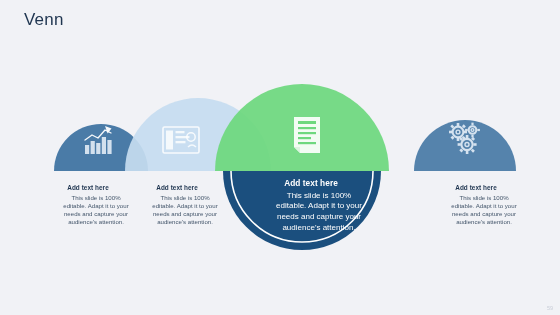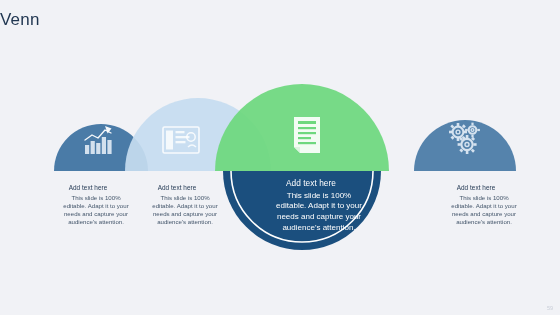--- a/index.html
+++ b/index.html
@@ -14,21 +14,21 @@
     position: relative;
     width: 560px;
     height: 315px;
     background: #f1f2f6;
     overflow: hidden;
   }
 
   
   #title {
     position: absolute;
-    left: 0;
+    left: 24px;
     top: 11px;
     font-size: 17px;
     font-weight: 400;
     color: #1f3550;
     letter-spacing: 0.2px;
     line-height: 1;
   }
 
   
   #venn-stage {
@@ -51,21 +51,21 @@
   }
 
   
   .caption {
     position: absolute;
     text-align: center;
     line-height: 1.32;
   }
   .caption .cap-head {
     font-size: 6.4px;
-    font-weight: normal;
+    font-weight: bold;
     color: #1f3550;
     display: block;
     margin-bottom: 1.5px;
     letter-spacing: 0.05px;
     text-align: center;
   }
   .caption .cap-body {
     font-size: 6.1px;
     font-weight: 400;
     color: #44566b;

